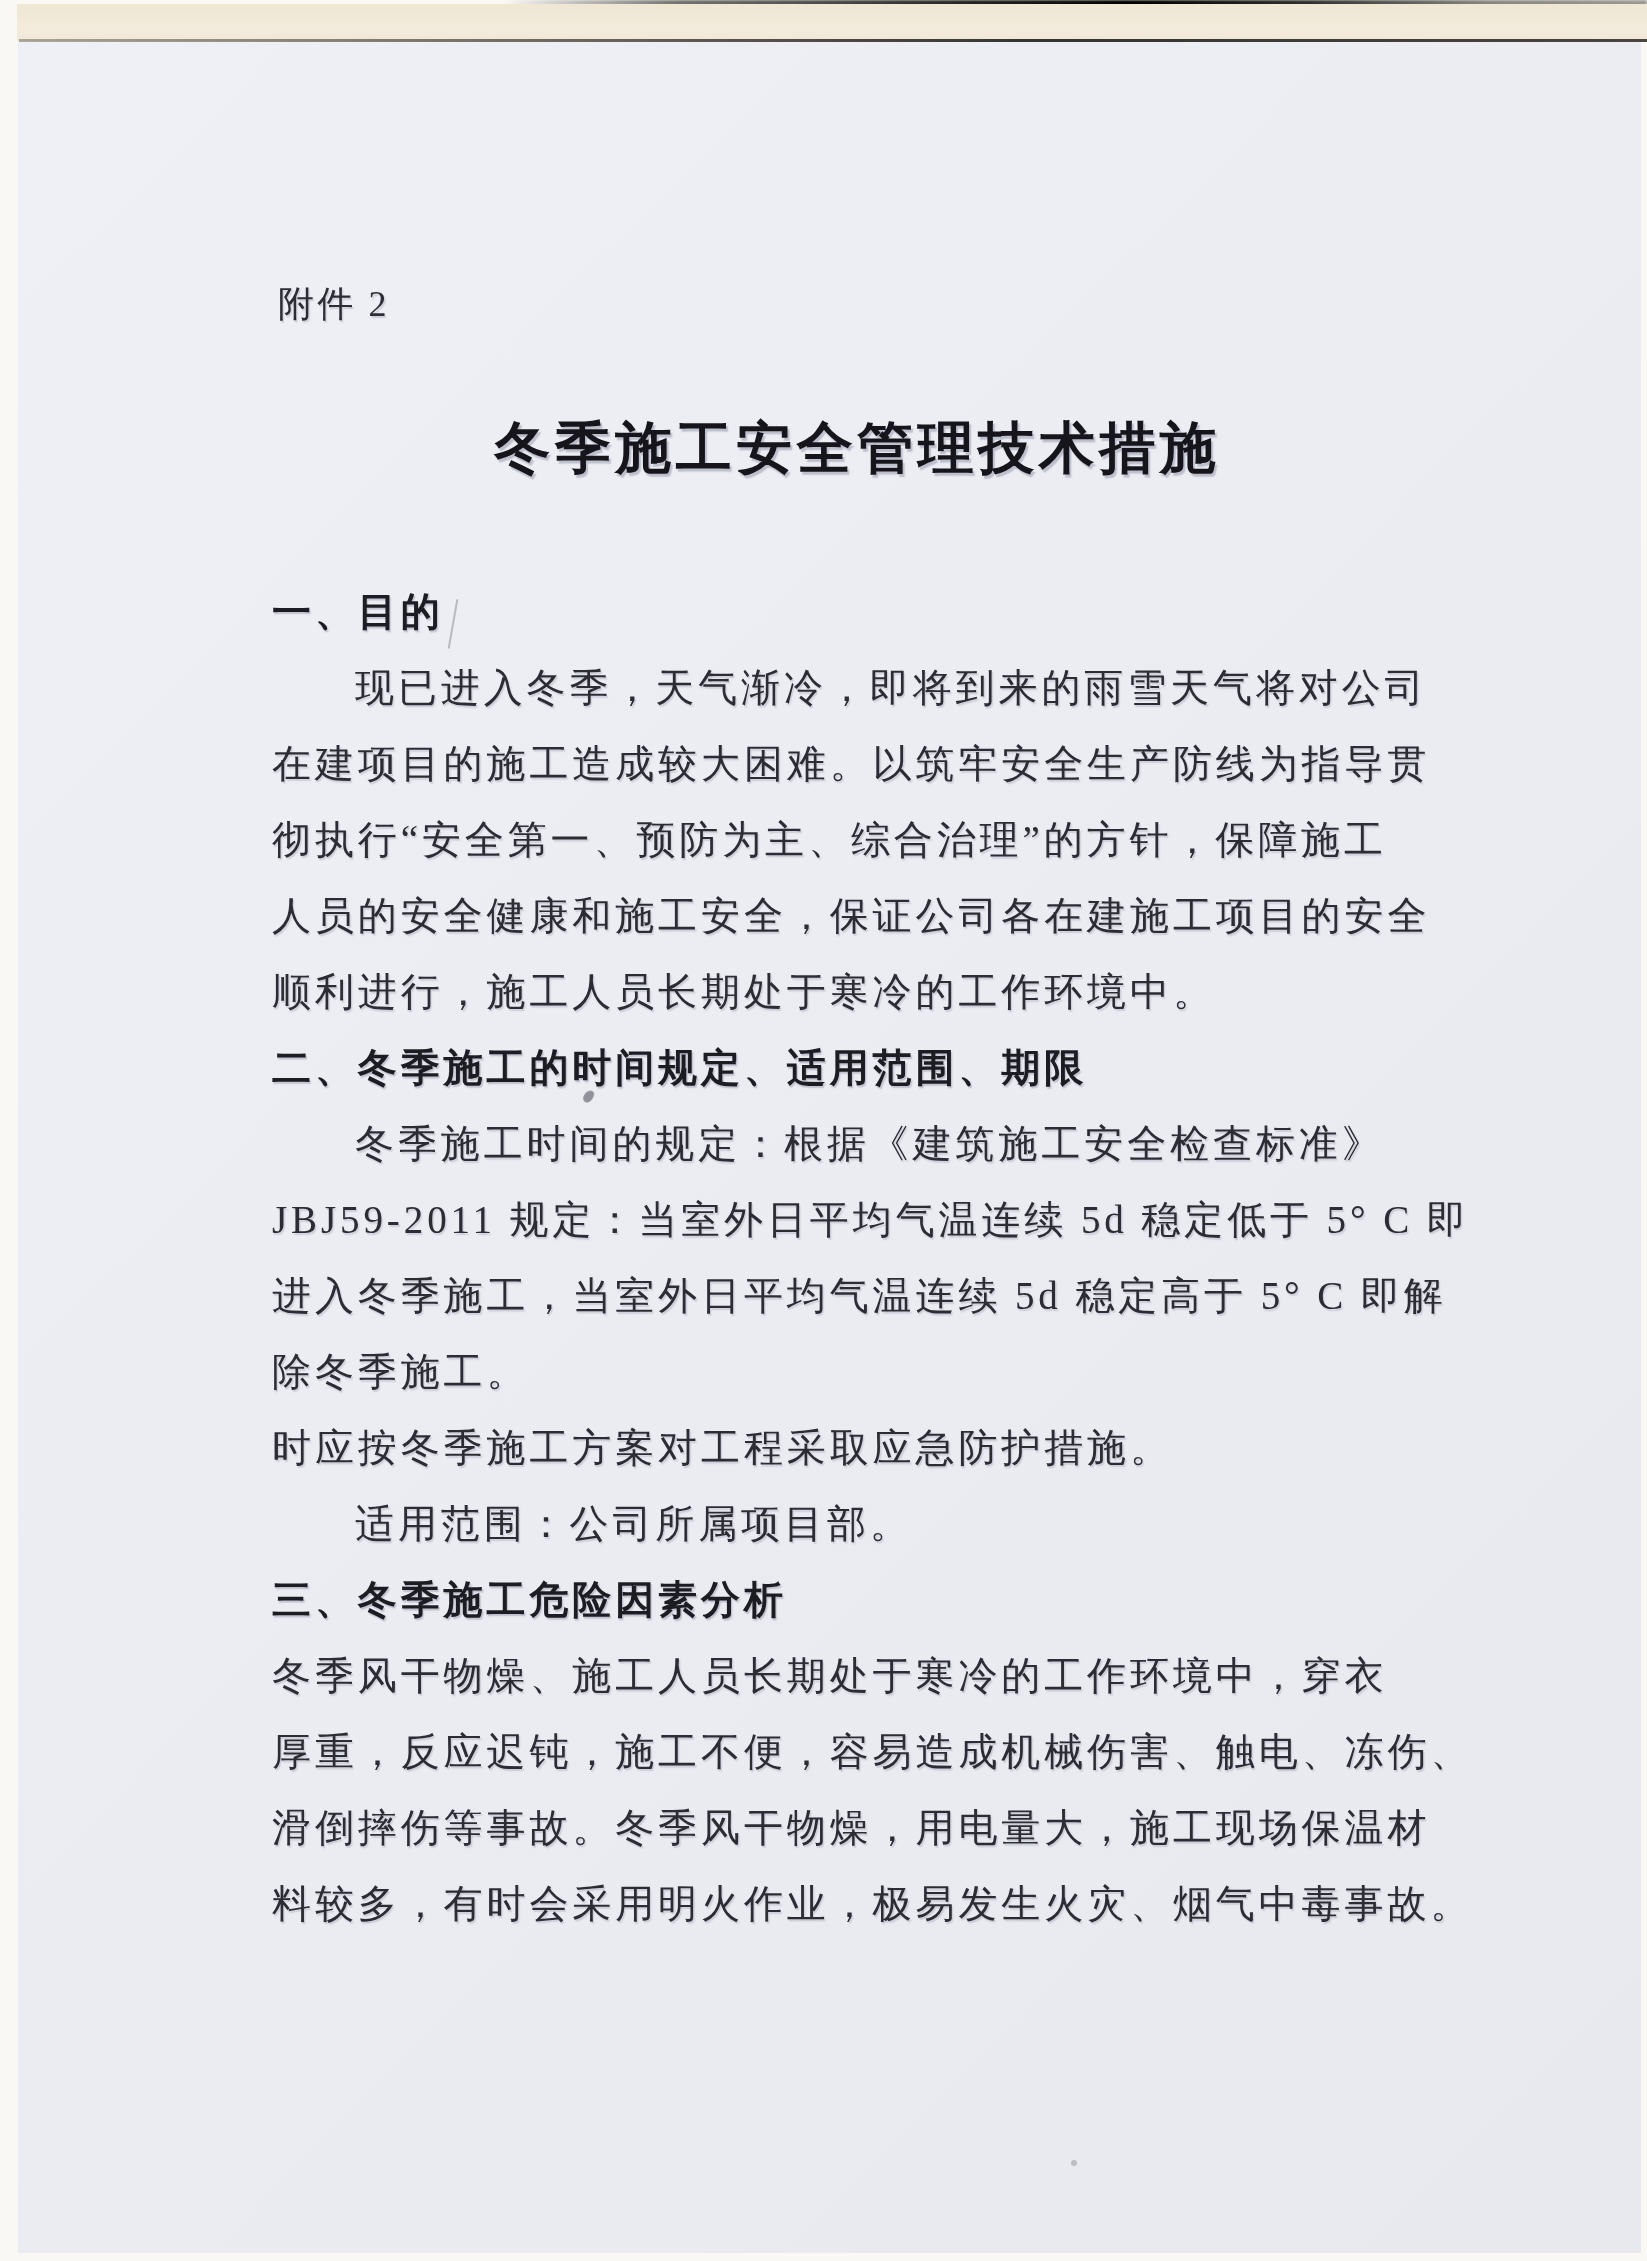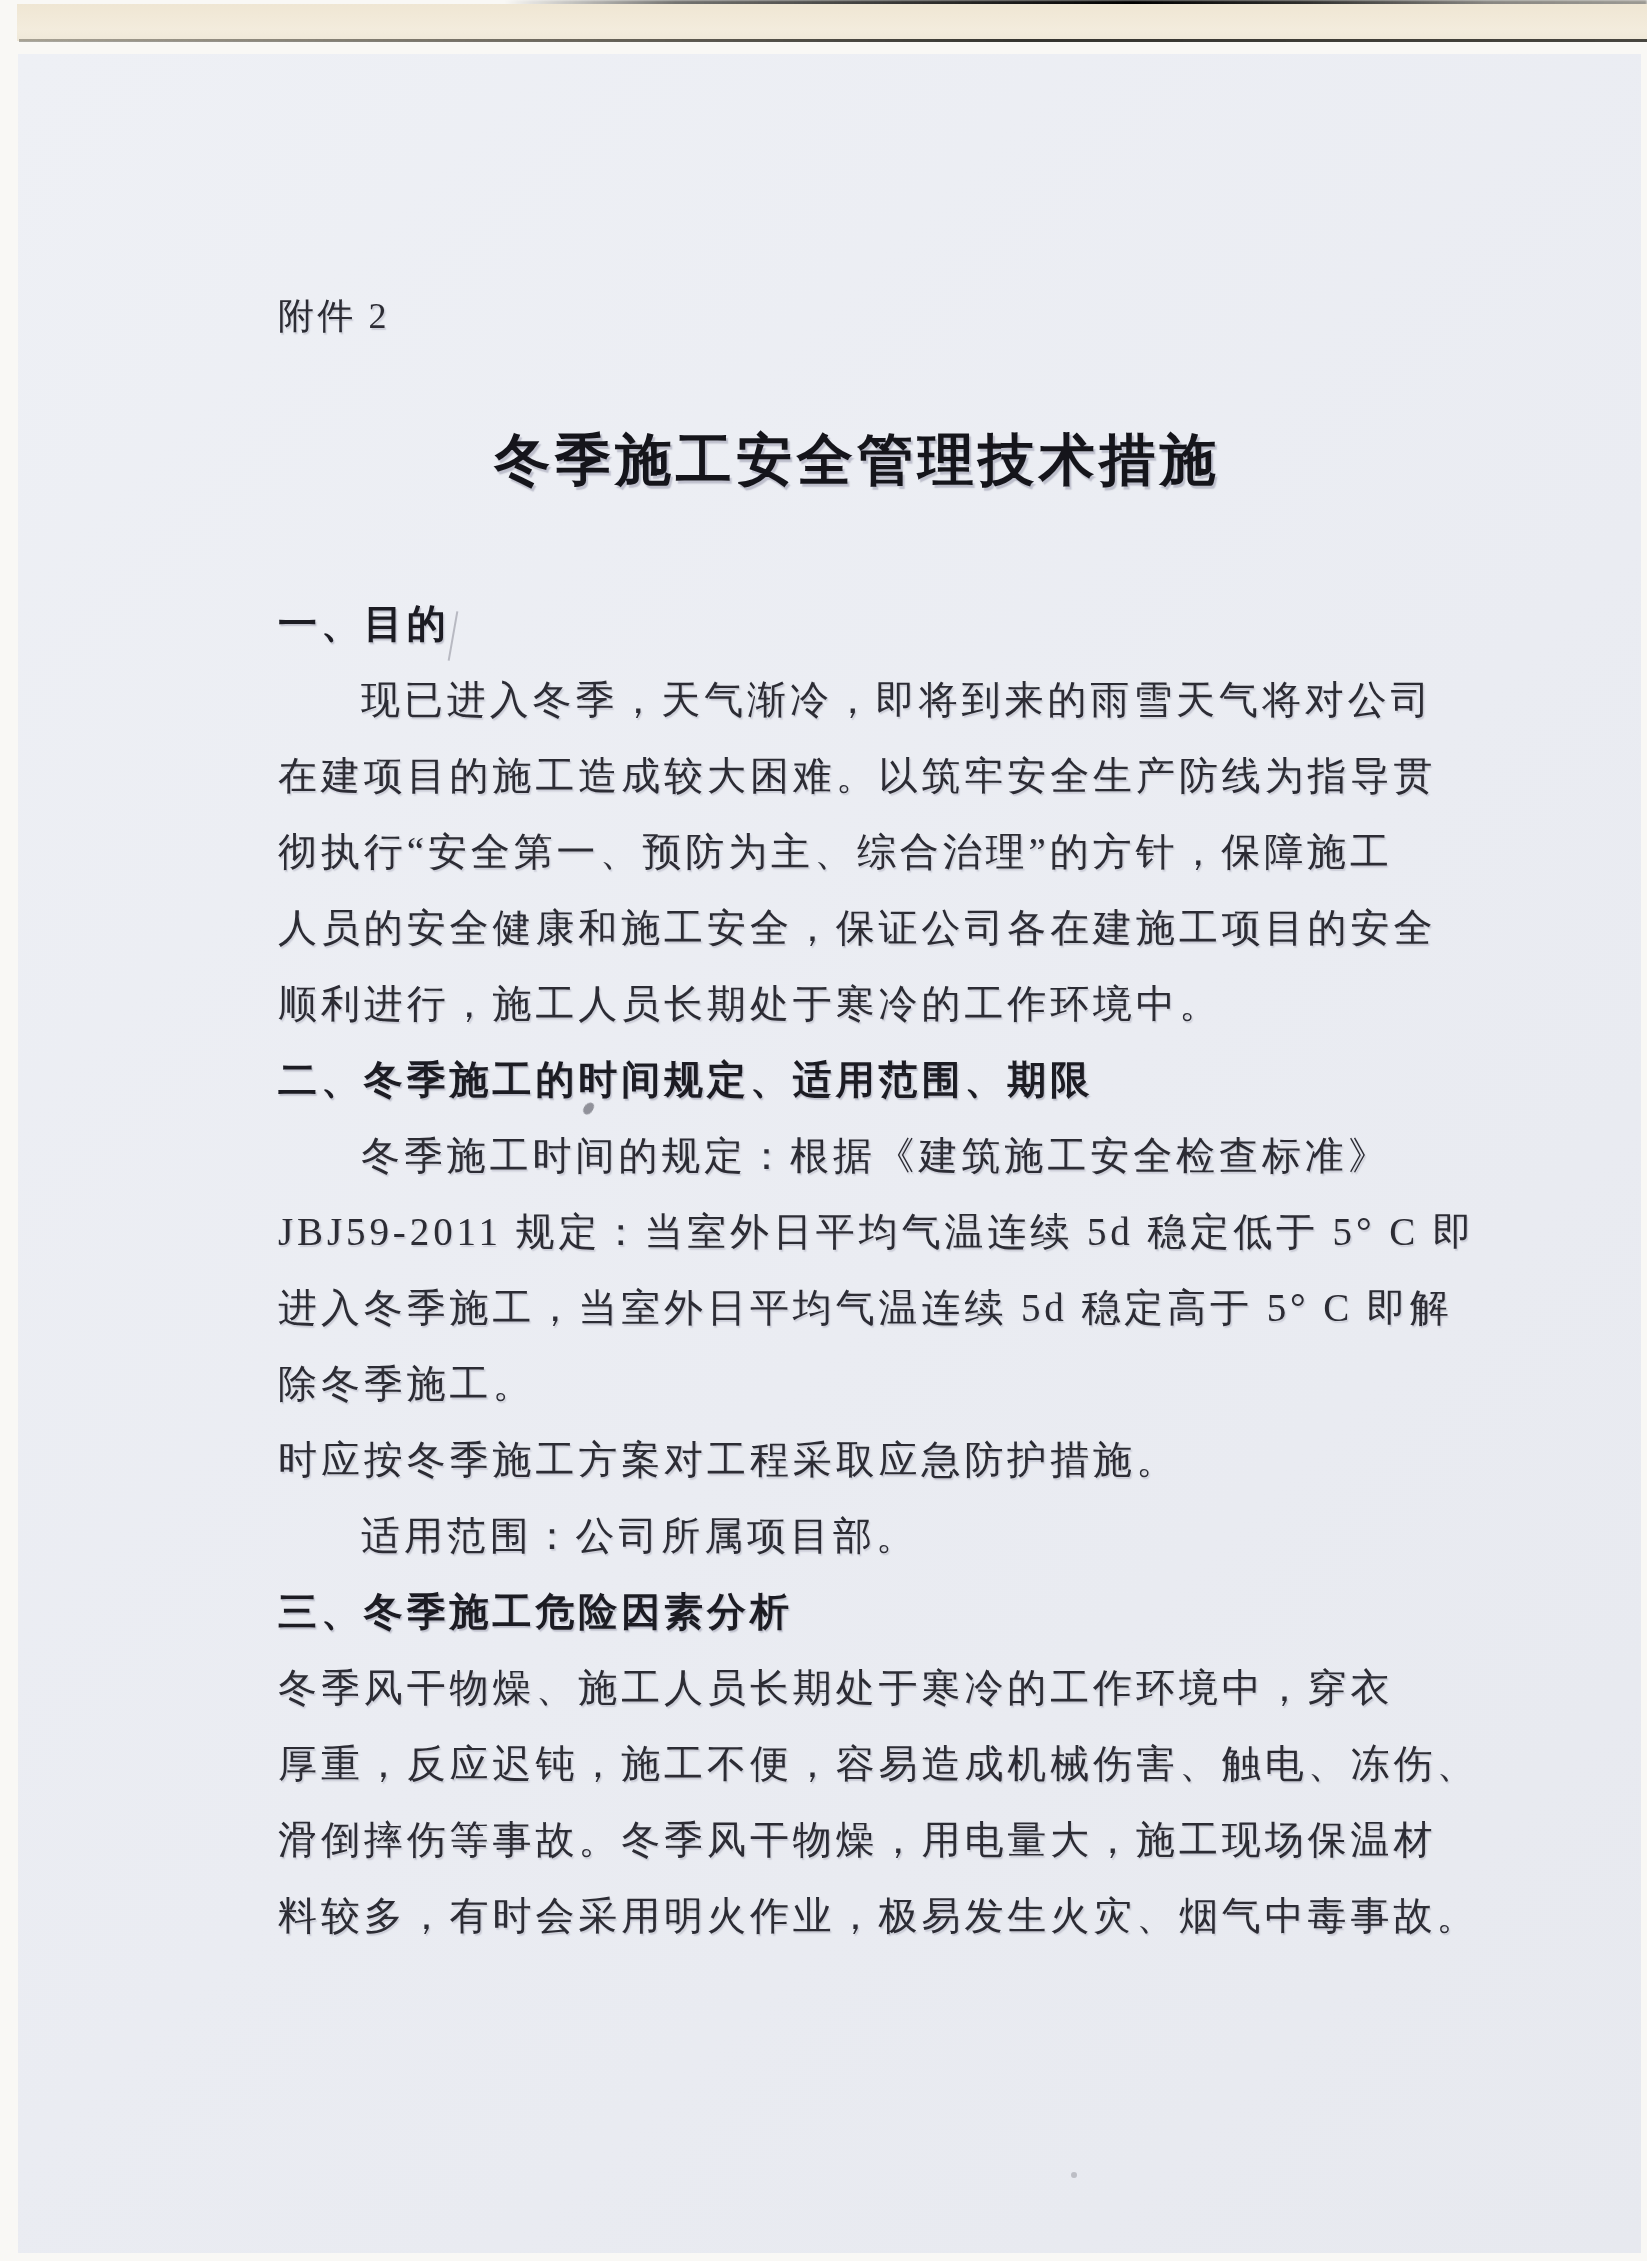--- a/index.html
+++ b/index.html
@@ -60,21 +60,20 @@
 
   
   .paper {
     position: absolute;
     top: 42px;
     left: 18px;
     right: 6.5px;
     bottom: 7.8px;
     background: linear-gradient(135deg, #eef0f5 0%, #eaecf2 55%, #e7e9ef 100%);
     color: var(--ink, #2c2c34);
-    margin-top: 12px;
   }
 
   .attachment-label {
     position: absolute;
     top: 238px;
     left: 260px;
     font-size: 36px;
     letter-spacing: 3.2px;
     color: var(--ink, #2c2c34);
     text-shadow: 1.3px 1.9px 1.3px rgba(90,90,120,0.22);
@@ -92,21 +91,21 @@
     font-weight: bold;
     letter-spacing: 4.5px;
     color: #15151b;
     text-shadow: 1.9px 2.6px 1.3px rgba(70,70,100,0.28);
     white-space: nowrap;
   }
 
   .text-block {
     position: absolute;
     top: 532px;
-    left: 260px;
+    left: 254px;
     width: 1182px;
     font-size: 39px;
     line-height: 76px;
     letter-spacing: 3.9px;
     color: var(--ink, #2c2c34);
     text-shadow: 1.3px 1.9px 1.3px rgba(95,95,125,0.22);
   }
   .line { white-space: nowrap; }
   .line.heading {
     font-weight: bold;

